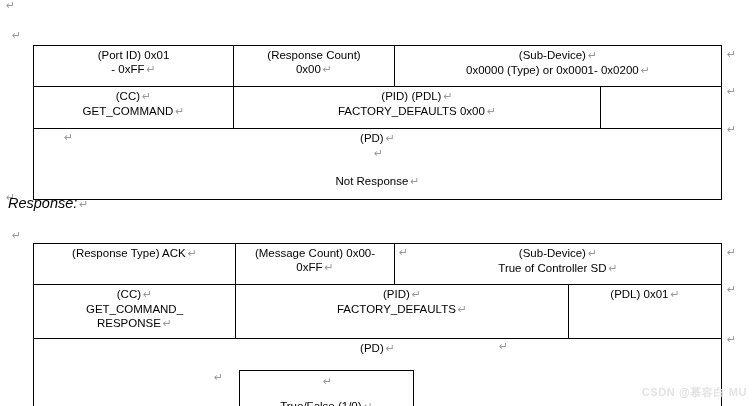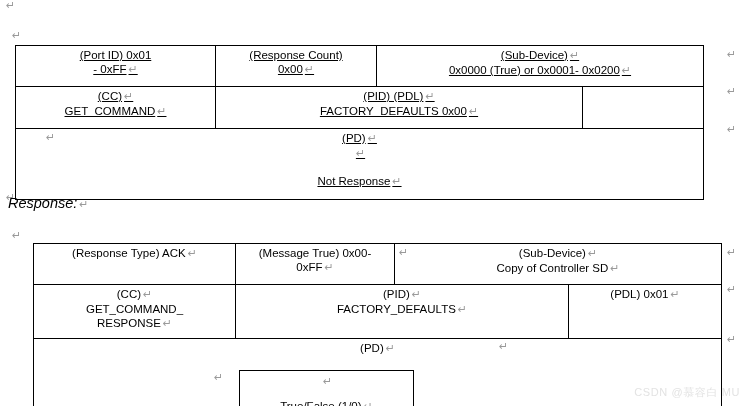--- a/index.html
+++ b/index.html
@@ -104,59 +104,60 @@
   .pd-inner-sidemark {
     position: absolute;
     left: 177px;
     top: 16px;
   }
   .pd-row-mark-a { position: absolute; left: 465px; top: 2px; }
 
   
   .watermark {
     position: absolute;
-    right: 13px;
+    right: 6px;
     bottom: 6px;
     font-size: 11px;
     color: #e3e3e3;
     letter-spacing: 0.6px;
     white-space: nowrap;
     user-select: none;
+    font-weight: bold;
   }
 </style>
 </head>
 <body>
 
 <div class="page">
 
   <span class="pilcrow-standalone" style="left:6px; top:0px;">↵</span>
 
 
   <span class="pilcrow-standalone" style="left:12px; top:30px;">↵</span>
 
-  <table class="rdm-table" style="left:15px; top:45px; width:688px;text-decoration:underline;">
+  <table class="rdm-table" style="left:33px; top:45px; width:688px;">
     <colgroup>
       <col style="width:200px">
       <col style="width:161px">
       <col style="width:206px">
       <col style="width:121px">
     </colgroup>
     <tbody>
       <tr>
         <td style="height:36px;">
           <span class="cell-line">(Port ID) 0x01</span>
           <span class="cell-line"><span>- 0xFF</span><span class="pilcrow">↵</span></span>
         </td>
         <td>
           <span class="cell-line">(Response Count)</span>
           <span class="cell-line"><span>0x00</span><span class="pilcrow">↵</span></span>
         </td>
         <td colspan="2">
           <span class="cell-line"><span>(Sub-Device)</span><span class="pilcrow">↵</span></span>
-          <span class="cell-line"><span>0x0000 (True) or 0x0001- 0x0200</span><span class="pilcrow">↵</span></span>
+          <span class="cell-line"><span>0x0000 (Type) or 0x0001- 0x0200</span><span class="pilcrow">↵</span></span>
         </td>
       </tr>
       <tr>
         <td style="height:37px;">
           <span class="cell-line"><span>(CC)</span><span class="pilcrow">↵</span></span>
           <span class="cell-line"><span>GET_COMMAND</span><span class="pilcrow">↵</span></span>
         </td>
         <td colspan="2">
           <span class="cell-line"><span>(PID) (PDL)</span><span class="pilcrow">↵</span></span>
           <span class="cell-line"><span>FACTORY_DEFAULTS 0x00</span><span class="pilcrow">↵</span></span>
@@ -193,27 +194,27 @@
       <col style="width:159px">
       <col style="width:174px">
       <col style="width:153px">
     </colgroup>
     <tbody>
       <tr>
         <td style="height:36px;margin-top:40px;">
           <span class="cell-line"><span>(Response Type) ACK</span><span class="pilcrow">↵</span></span>
         </td>
         <td>
-          <span class="cell-line">(Message True) 0x00-</span>
+          <span class="cell-line">(Message Count) 0x00-</span>
           <span class="cell-line"><span>0xFF</span><span class="pilcrow">↵</span></span>
         </td>
         <td colspan="2" style="position:relative;">
           <span class="pilcrow-standalone" style="left:4px; top:3px;">↵</span>
           <span class="cell-line"><span>(Sub-Device)</span><span class="pilcrow">↵</span></span>
-          <span class="cell-line"><span>Copy of Controller SD</span><span class="pilcrow">↵</span></span>
+          <span class="cell-line"><span>True of Controller SD</span><span class="pilcrow">↵</span></span>
         </td>
       </tr>
       <tr>
         <td style="height:49px;">
           <span class="cell-line"><span>(CC)</span><span class="pilcrow">↵</span></span>
           <span class="cell-line">GET_COMMAND_</span>
           <span class="cell-line"><span>RESPONSE</span><span class="pilcrow">↵</span></span>
         </td>
         <td colspan="2">
           <span class="cell-line"><span>(PID)</span><span class="pilcrow">↵</span></span>

